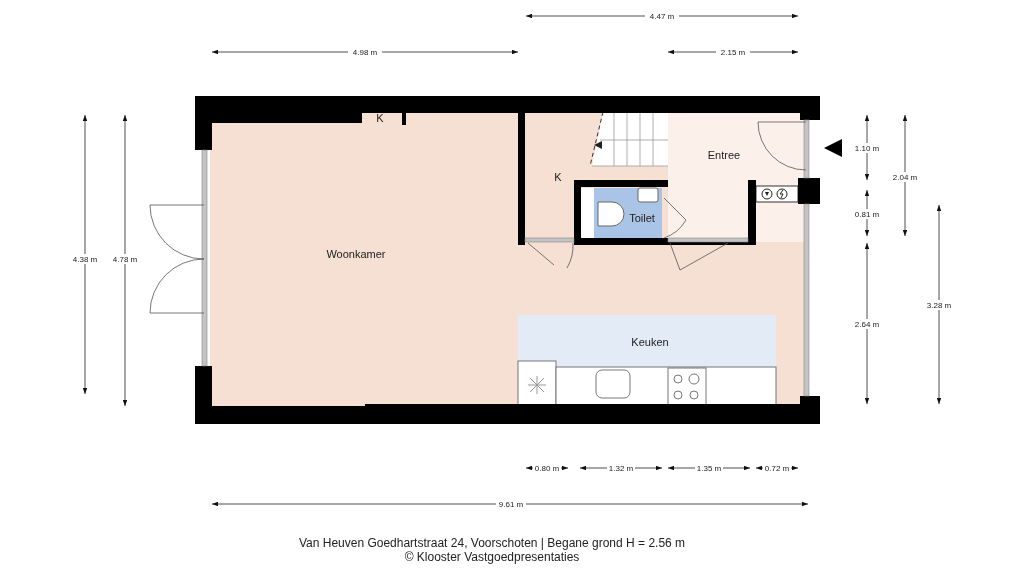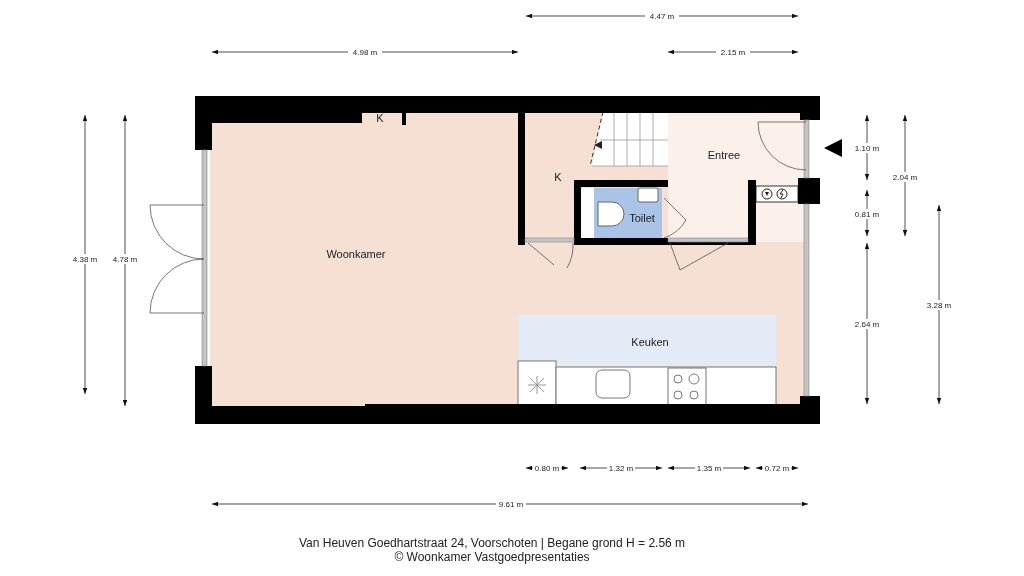--- a/index.html
+++ b/index.html
@@ -164,13 +164,13 @@
     <rect x="695" y="463" width="28" height="10" fill="#fff"></rect>
       <text class="dim" x="709" y="471" text-anchor="middle">1.35 m</text>
     <rect x="763" y="463" width="28" height="10" fill="#fff"></rect>
       <text class="dim" x="777" y="471" text-anchor="middle">0.72 m</text>
     <rect x="496" y="499" width="30" height="10" fill="#fff"></rect>
       <text class="dim" x="511" y="507" text-anchor="middle">9.61 m</text>
   </g>
 </svg>
 
 <div class="caption" style="top:536px;">Van Heuven Goedhartstraat 24, Voorschoten | Begane grond H = 2.56 m</div>
-<div class="caption" style="top:550px;">© Woonkamer Vastgoedpresentaties</div>
+<div class="caption" style="top:550px;">© Klooster Vastgoedpresentaties</div>
 
 </body></html>

